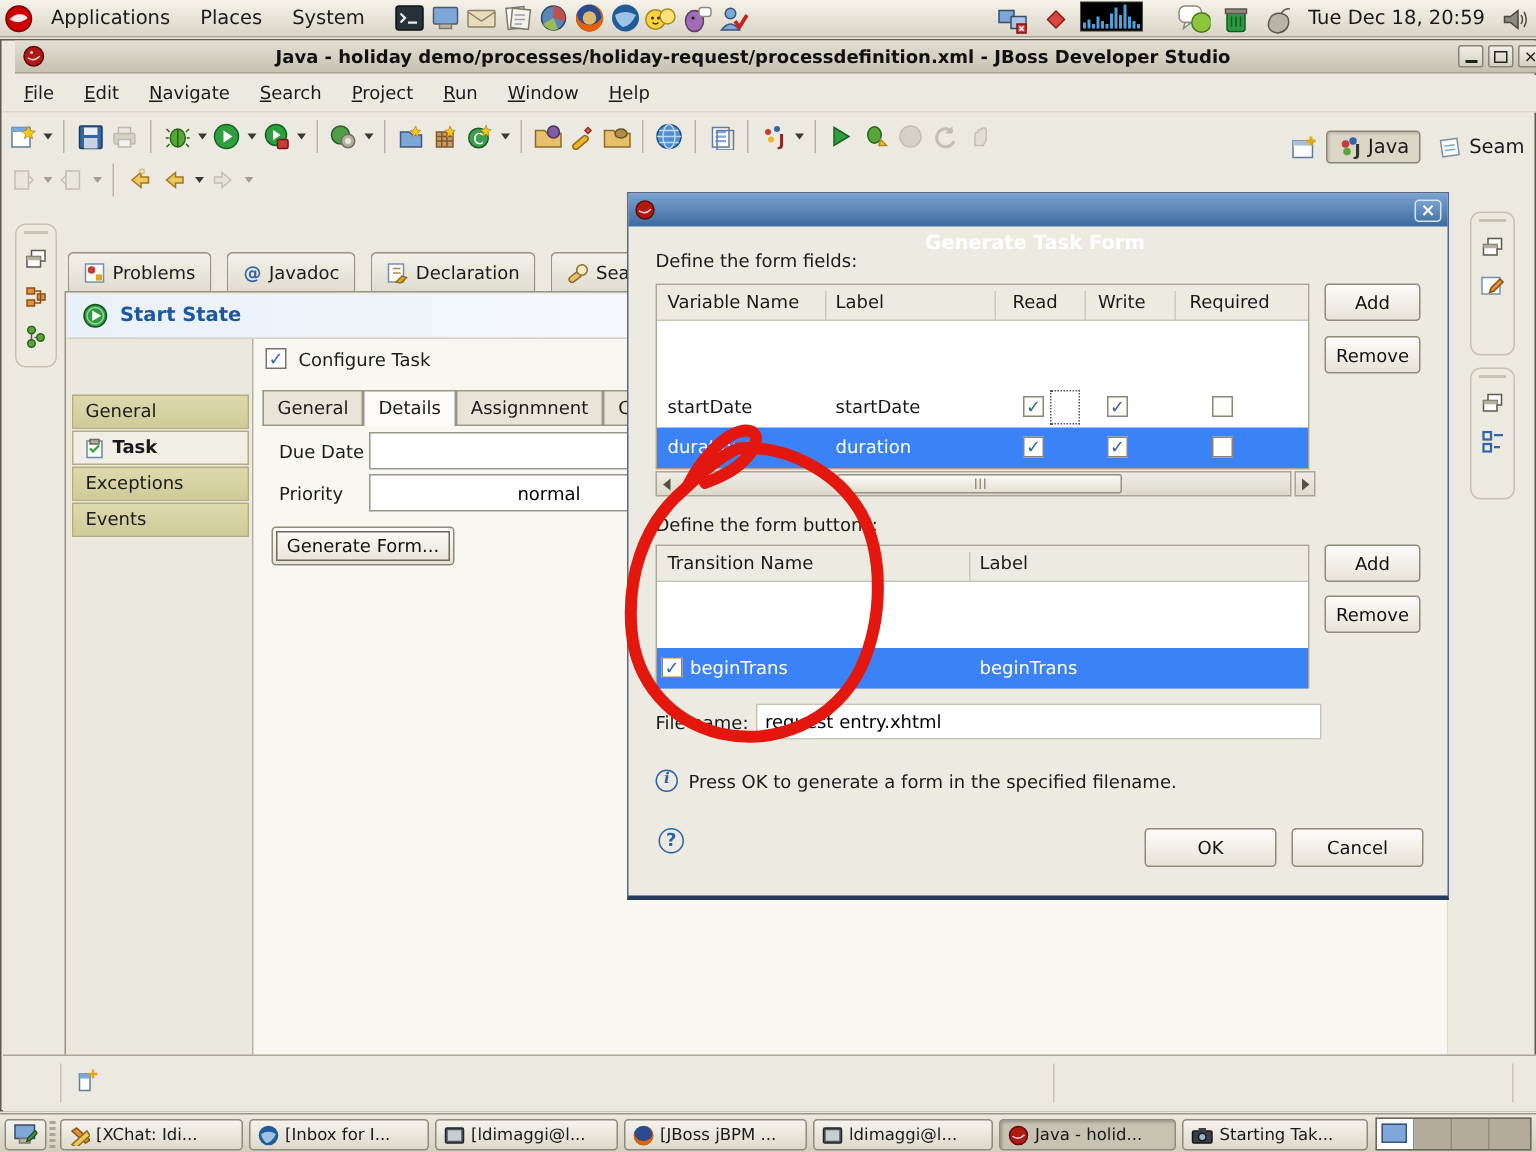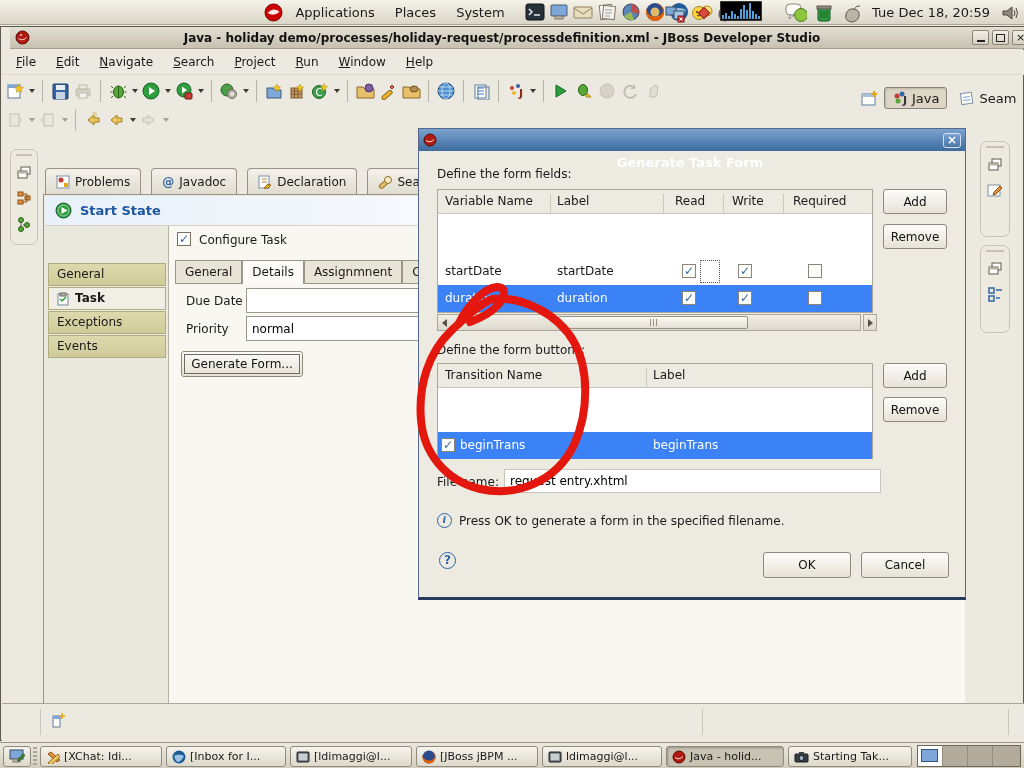--- a/index.html
+++ b/index.html
@@ -4,21 +4,21 @@
 <style>
   * { margin:0; padding:0; box-sizing:border-box; }
   html,body { width:1024px; height:768px; }
   body { font-family:"DejaVu Sans","Liberation Sans",sans-serif; font-size:12px; color:#1a1a1a; }
   .abs { position:absolute; }
   #screen { position:relative; width:1024px; height:768px; background:#ece9e0; overflow:hidden; }
 
   
   #gnome-panel { left:0; top:0; width:1024px; height:25px;
     background:linear-gradient(#f5f2e9,#d9d5c7); border-bottom:1px solid #a9a496;
-    display:flex; align-items:center; z-index:40;justify-content:center; }
+    display:flex; align-items:center; z-index:40; }
   .pmenu { font-size:13px; padding:0 10px; height:25px; line-height:25px; }
   .launcher { width:22px; height:22px; margin:0 1px; display:inline-flex; align-items:center; justify-content:center; }
   #tray { position:absolute; right:2px; top:0; height:25px; display:flex; align-items:center; gap:4px; }
   #clock { font-size:13px; padding:0 4px; white-space:nowrap; }
 
   
   #ide { left:0; top:26px; width:1024px; height:715px; background:#ece9e0;
     border:1px solid #5d594e; }
   #titlebar { left:1px; top:0; width:1022px; height:22px;
     background:linear-gradient(#e3dfd3,#c6c1b1); border-bottom:1px solid #a39e8e;
@@ -651,21 +651,21 @@
           <span style="position:absolute;left:30px;top:7px">Configure Task</span>
 
           <div style="position:absolute;left:6px;top:34px;white-space:nowrap">
             <span class="dtab">General</span><span class="dtab sel">Details</span><span class="dtab">Assignmnent</span><span class="dtab">Control</span>
           </div>
           <div style="position:absolute;left:6px;top:57px;width:310px;height:1px;background:#9a968a"></div>
 
           <span style="position:absolute;left:17px;top:68px">Due Date</span>
           <input class="field-input" style="left: 77px; top: 62px; width: 240px; height: 25px;" value="">
           <span style="position:absolute;left:17px;top:96px">Priority</span>
-          <input class="field-input" style="left: 77px; top: 90px; width: 240px; height: 25px;" value="normal">
+          <input class="field-input" style="left: 77px; top: 90px; width: 240px; height: 25px; text-align: center;" value="normal">
 
           <button class="btn" style="position:absolute;left:12px;top:125px;width:122px;height:26px;outline:1px solid #6e6a5c;outline-offset:-4px">Generate Form...</button>
         </div>
       </div>
     </div>
 
     <div id="statusbar" class="abs">
       <span class="ssep" style="left:38px"></span>
       <span class="ticon" style="position:absolute;left:46px;top:6px">
           <svg width="15" height="16">

